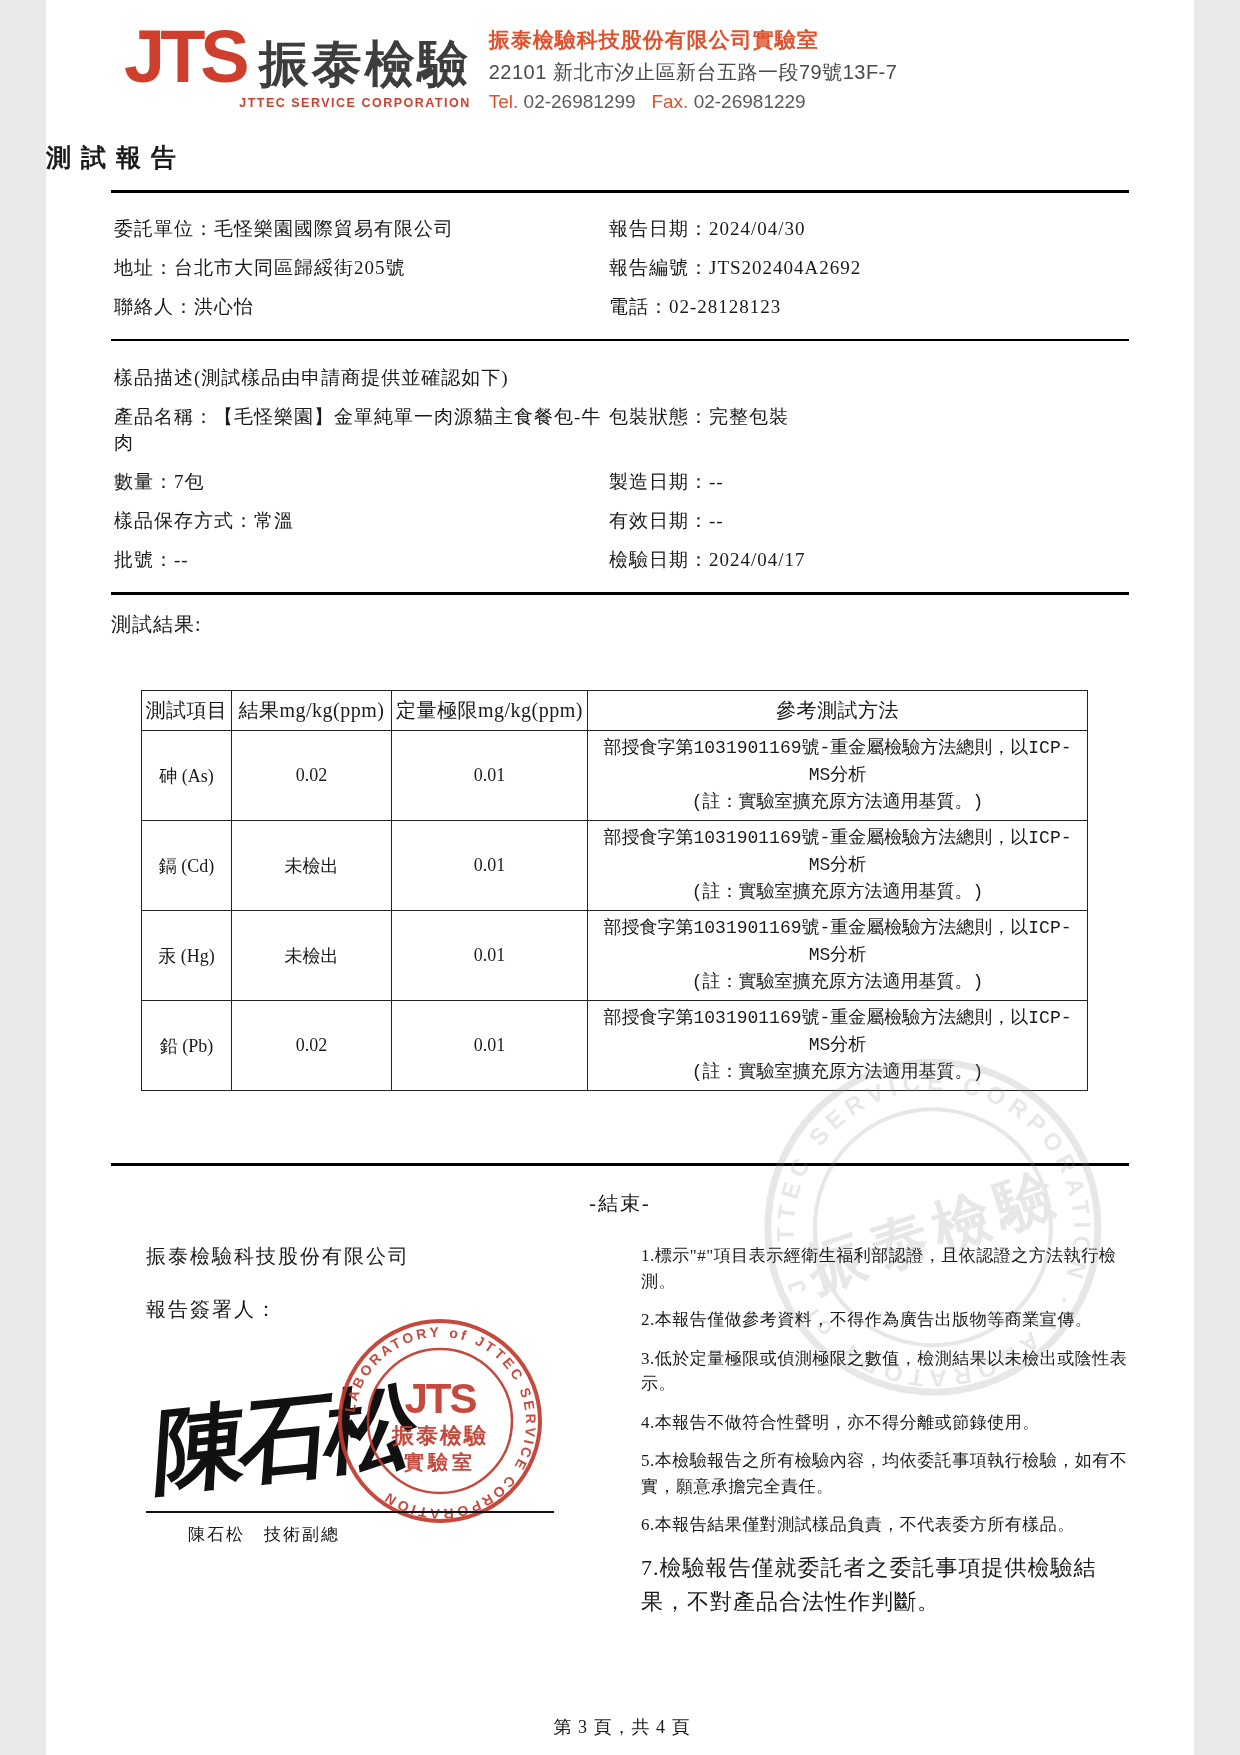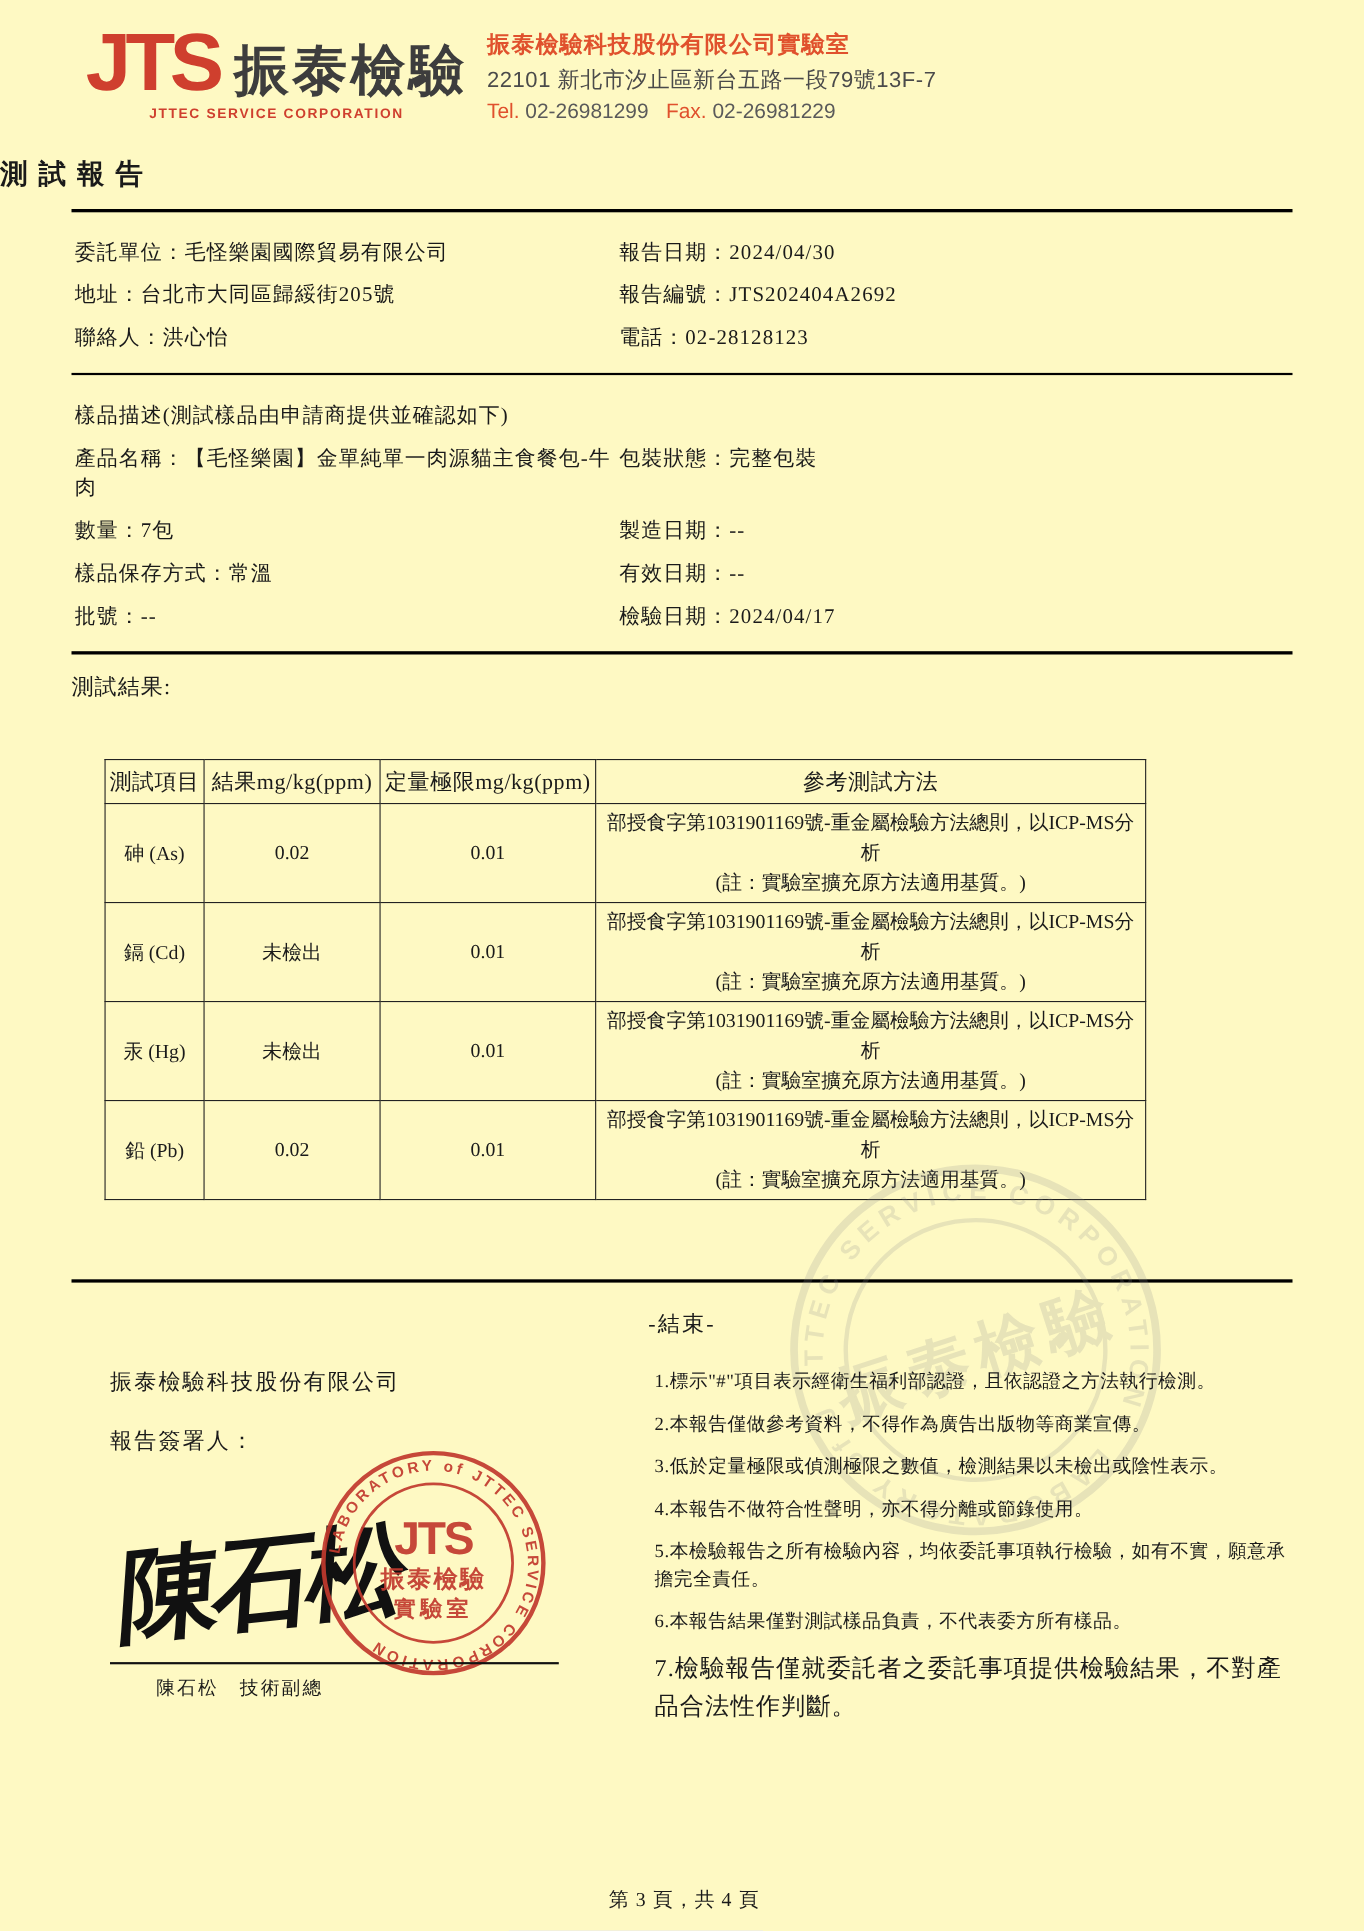--- a/index.html
+++ b/index.html
@@ -1,36 +1,36 @@
 <!DOCTYPE html>
 <html><head>
 <meta charset="utf-8">
 <style>
   * { margin:0; padding:0; box-sizing:border-box; }
   html,body { background:#e9e9e9; }
   .page {
-    width:1240px; height:1755px; margin:0 auto; background:#fef9c3;
+    width:1148px; height:1755px; margin:0 auto; background:#ffffff;
     position:relative; overflow:hidden;
     font-family:"Liberation Serif","DejaVu Serif",serif;
     color:#1a1a1a;
   }
   
   .header { display:flex; align-items:flex-start; padding:22px 0 0 78px; }
   .logo-block { display:flex; flex-direction:column; }
   .logo-row { display:flex; align-items:flex-end; }
   .logo-jts {
     font-family:"Liberation Sans","DejaVu Sans",sans-serif;
     font-weight:bold; font-size:74px; line-height:0.95;
     color:#cf3f2e; letter-spacing:-5px; padding-right:14px;
   }
   .logo-cjk { font-size:50px; font-weight:700; color:#3d3d3d; letter-spacing:3px; line-height:1.1; }
   .logo-sub {
     font-family:"Liberation Sans","DejaVu Sans",sans-serif;
     font-size:12.5px; font-weight:bold; color:#cf3f2e; letter-spacing:1.5px;
-    text-align:center; margin-top:4px;
+    text-align:right; margin-top:4px;
   }
   .lab-block { margin-left:18px; padding-top:4px; font-family:"Liberation Sans","DejaVu Sans",sans-serif; }
   .lab-name { font-size:21px; font-weight:bold; color:#e0512d; letter-spacing:1px; }
   .lab-address { font-size:20px; color:#4a4a4a; margin-top:5px; letter-spacing:0.5px; }
   .lab-telfax { font-size:19px; margin-top:5px; color:#5a5a5a; }
   .lab-telfax .tf-label { color:#e0512d; }
   
   .report-title { text-align:left; font-size:25px; font-weight:600; letter-spacing:10px; margin-top:28px; }
   .rule { margin:0 65px; }
   .rule-thick { border-top:3px solid #000; }
@@ -40,21 +40,21 @@
   .tworow { display:flex; margin:13px 0; font-size:19px; letter-spacing:1px; }
   .tworow .l { flex:0 0 495px; }
   .tworow .r { flex:1; }
   .sample-heading { font-size:19px; letter-spacing:1px; margin:14px 0 2px 0; }
   
   .results-heading { font-size:20px; letter-spacing:1px; margin:16px 0 0 65px; }
   table.res { border-collapse:collapse; margin:52px 0 0 95px; table-layout:fixed; }
   table.res th, table.res td { border:1.5px solid #222; text-align:center; vertical-align:middle; }
   table.res th { font-size:20px; font-weight:400; height:40px; letter-spacing:0.5px; }
   table.res td { font-size:18px; height:64px; }
-  td.method { font-size:16px; line-height:1.5; padding:4px 6px; }
+  td.method { font-size:16px; line-height:1.5; padding:4px 6px;font-family:Liberation Mono, monospace; }
   
   .end-marker { text-align:center; font-size:20px; letter-spacing:2px; margin-top:24px; }
   .closing { display:flex; padding:26px 65px 0 68px; position:relative; z-index:2; }
   .closing-left { flex:0 0 470px;margin-left:32px; }
   .closing-right { flex:1; padding-left:25px; }
   .company-name { font-size:20px; letter-spacing:2px; }
   .signer-label { font-size:20px; letter-spacing:2px; margin-top:26px; }
   .sign-area { position:relative; height:238px; margin-top:6px; }
   .signature-name {
     position:absolute; left:8px; top:48px; font-size:92px; font-weight:700;

